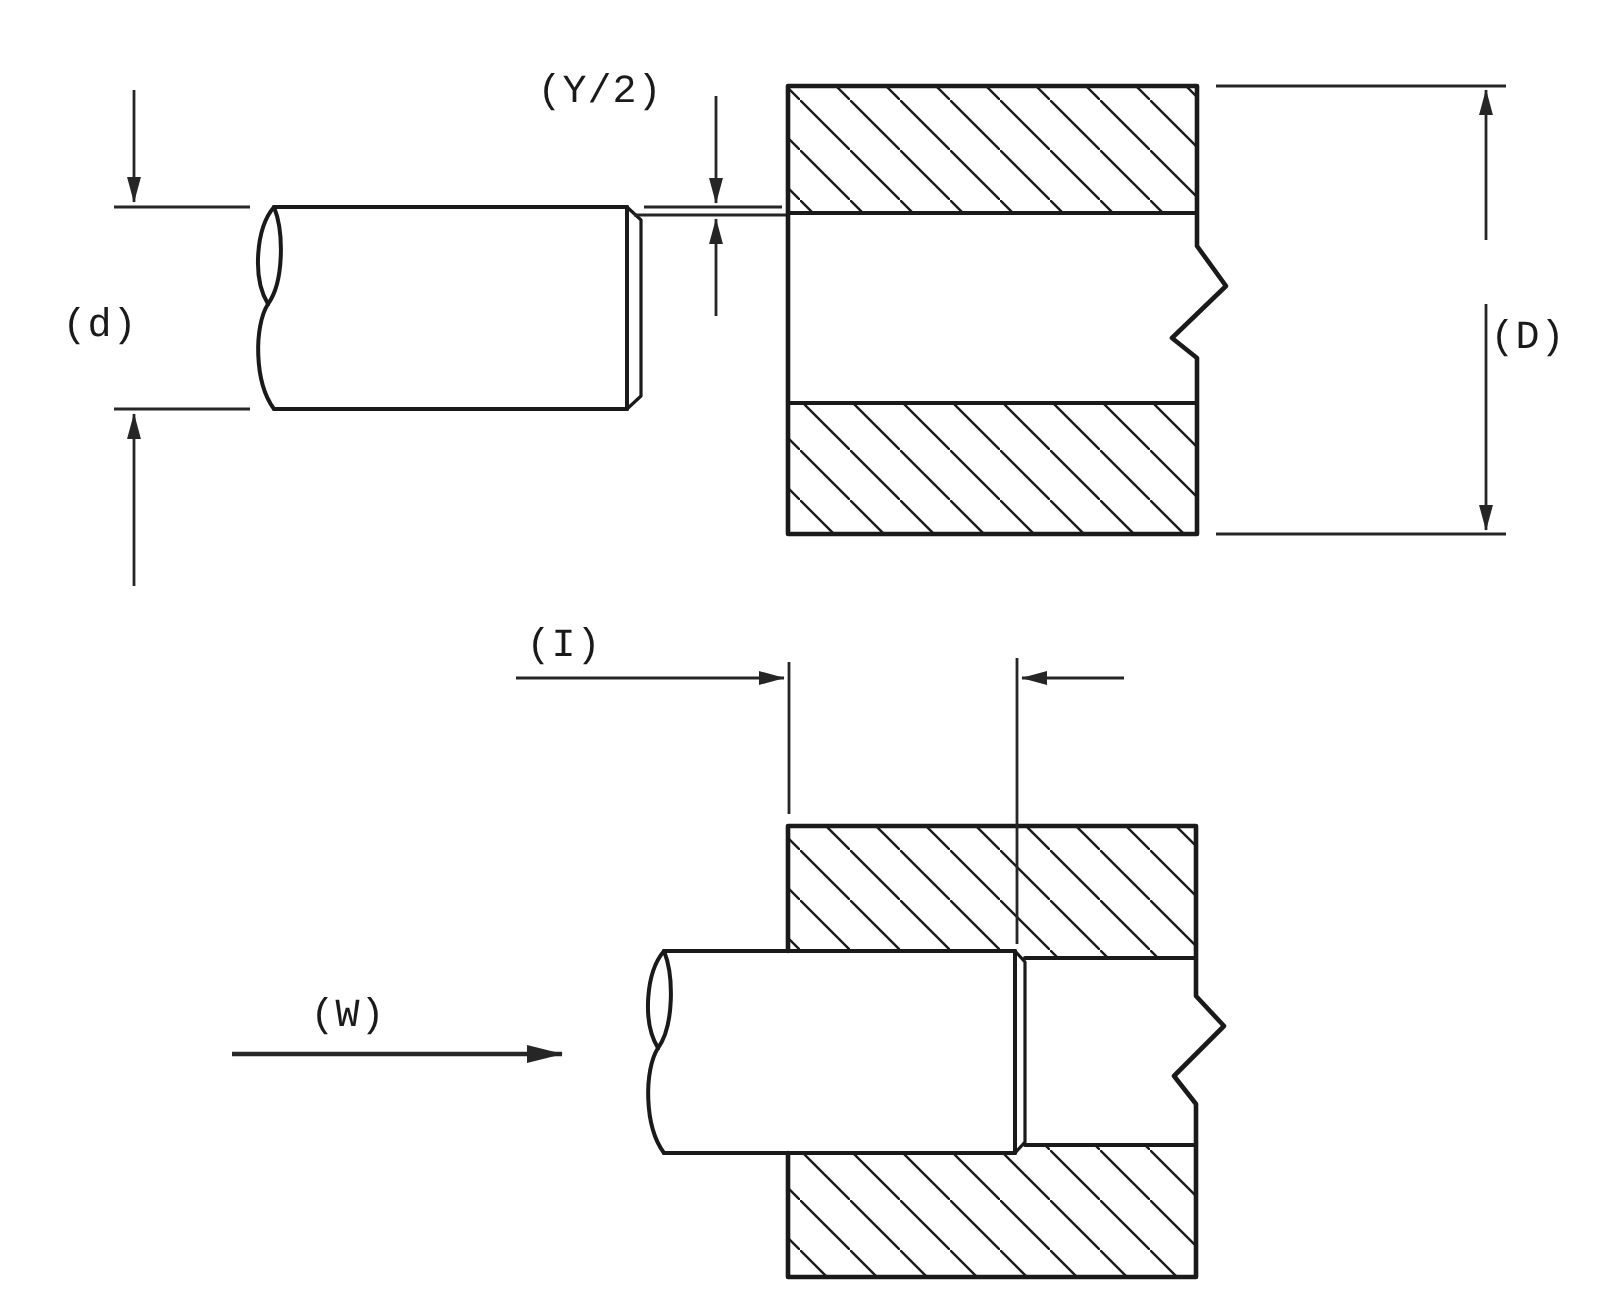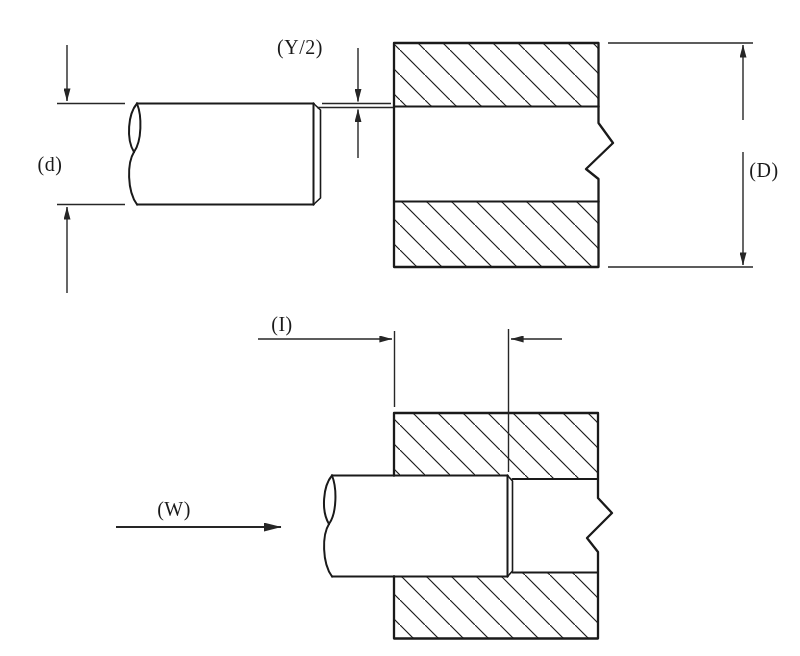--- a/index.html
+++ b/index.html
@@ -1,21 +1,21 @@
 <!DOCTYPE html>
 <html style="--color-line: #1a1a1a; --color-dimension: #262626; --color-background: #ffffff;"><head>
 <meta charset="utf-8">
 <style>
   html,body{margin:0;padding:0;}
   .canvas{
     position:relative;
     width:800px;height:656px;
     background:var(--color-background,#ffffff);
     overflow:hidden;
-    font-family:Liberation Serif, serif;
+    font-family:Liberation Mono, monospace;
   }
   .canvas svg{position:absolute;left:0;top:0;}
   .lbl{
     position:absolute;
     transform:translate(-50%,-50%);
     font-size:20px;
     line-height:1;
     color:var(--color-line,#1a1a1a);
     white-space:nowrap;
     letter-spacing:0.5px;

